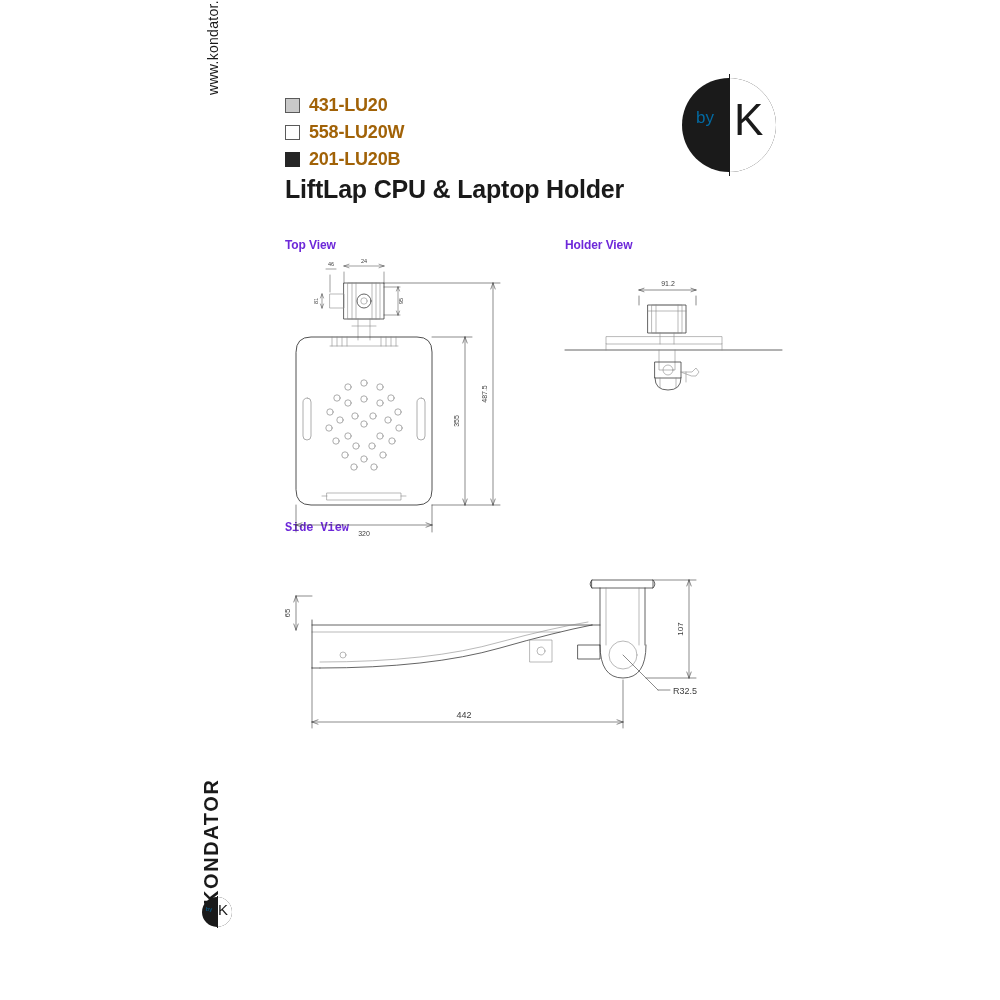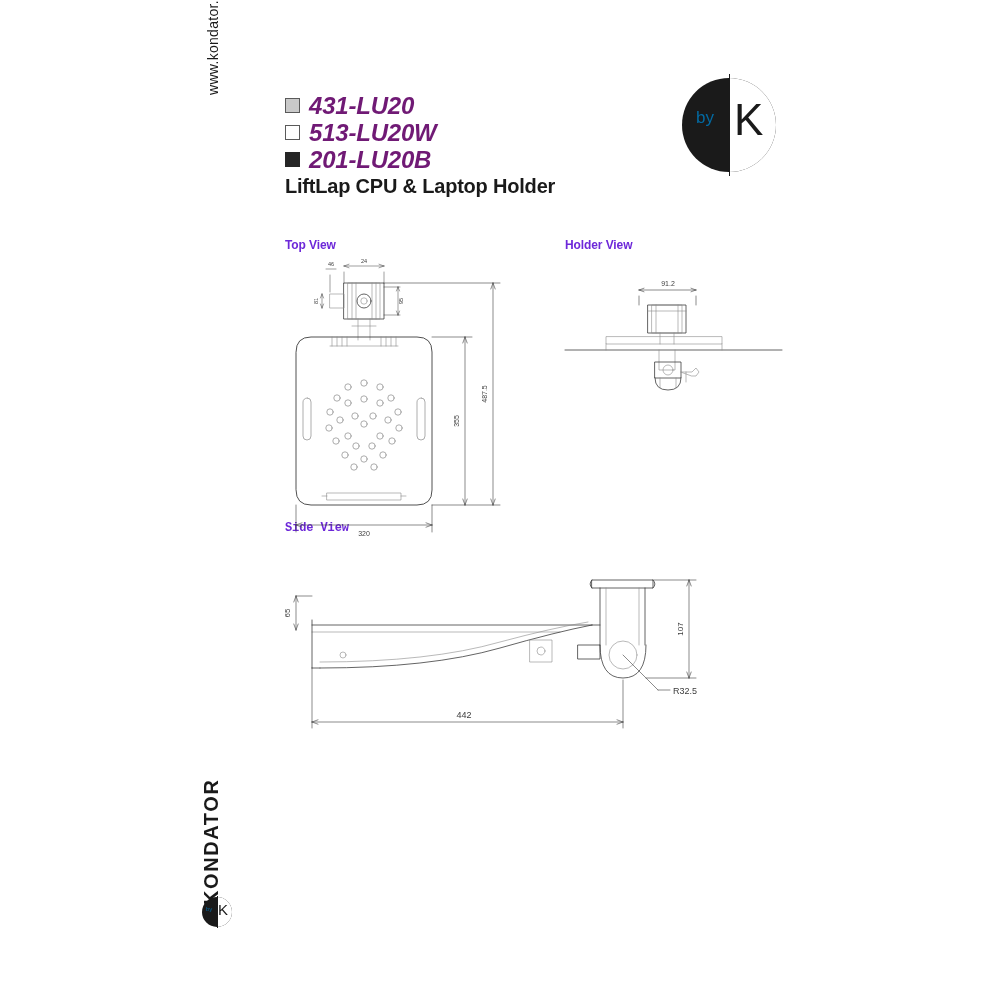--- a/index.html
+++ b/index.html
@@ -44,31 +44,30 @@
     width: 15px;
     height: 15px;
     border: 1px solid #5a5a5a;
     margin-right: 9px;
     box-sizing: border-box;
   }
   .sw-grey { background: #c9c9c9; }
   .sw-white { background: #ffffff; }
   .sw-black { background: #262626; border-color: #262626; }
   .variant-label {
-    font-size: 24px;
+    font-size: 18px;
     font-weight: 700;
     letter-spacing: -0.2px;
-    color: #701a75;
-    font-style: italic;
+    color: #a16207;
   }
   .product-title {
     position: absolute;
     left: 285px;
     top: 175px;
-    font-size: 20px;
+    font-size: 25px;
     font-weight: 700;
     letter-spacing: -0.2px;
   }
 
   
   .logo {
     position: absolute;
     left: 682px;
     top: 78px;
     width: 94px;
@@ -175,21 +174,21 @@
 
 <div class="vurl">www.kondator.se</div>
 
 <div class="variants">
   <div class="variant-row">
     <span class="swatch sw-grey"></span>
     <span class="variant-label">431-LU20</span>
   </div>
   <div class="variant-row">
     <span class="swatch sw-white"></span>
-    <span class="variant-label">513-LU20W</span>
+    <span class="variant-label">558-LU20W</span>
   </div>
   <div class="variant-row">
     <span class="swatch sw-black"></span>
     <span class="variant-label">201-LU20B</span>
   </div>
 </div>
 
 <div class="product-title">LiftLap CPU &amp; Laptop Holder</div>
 
 <div class="logo">

